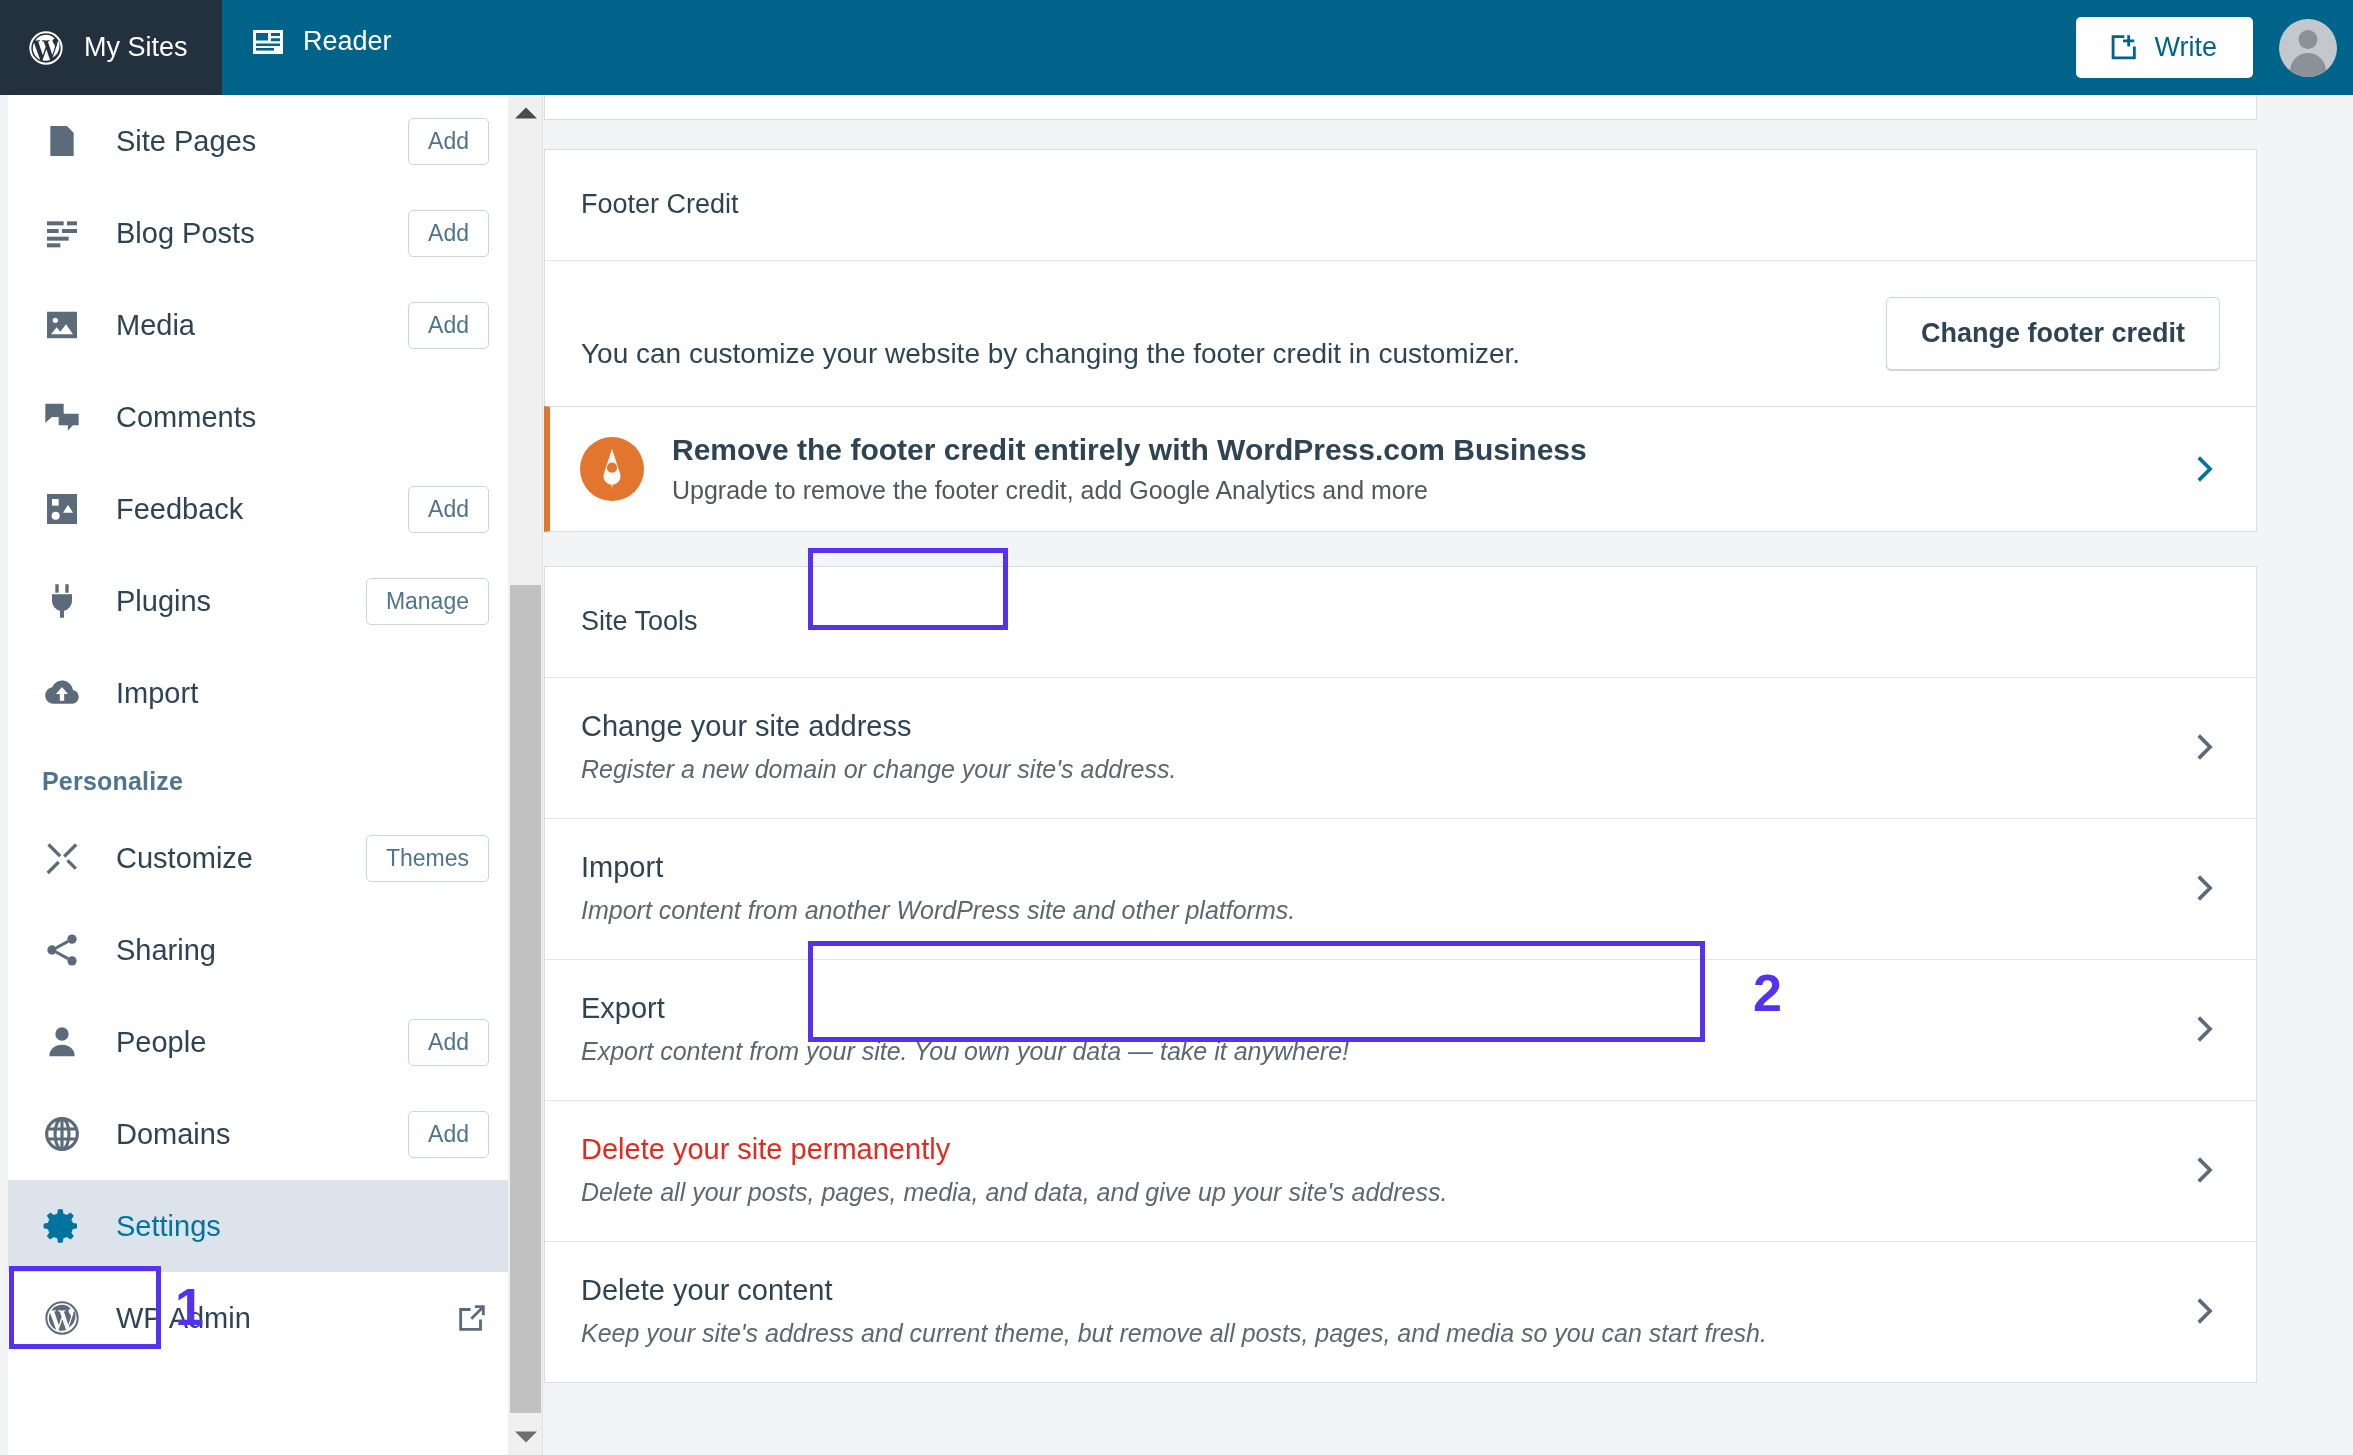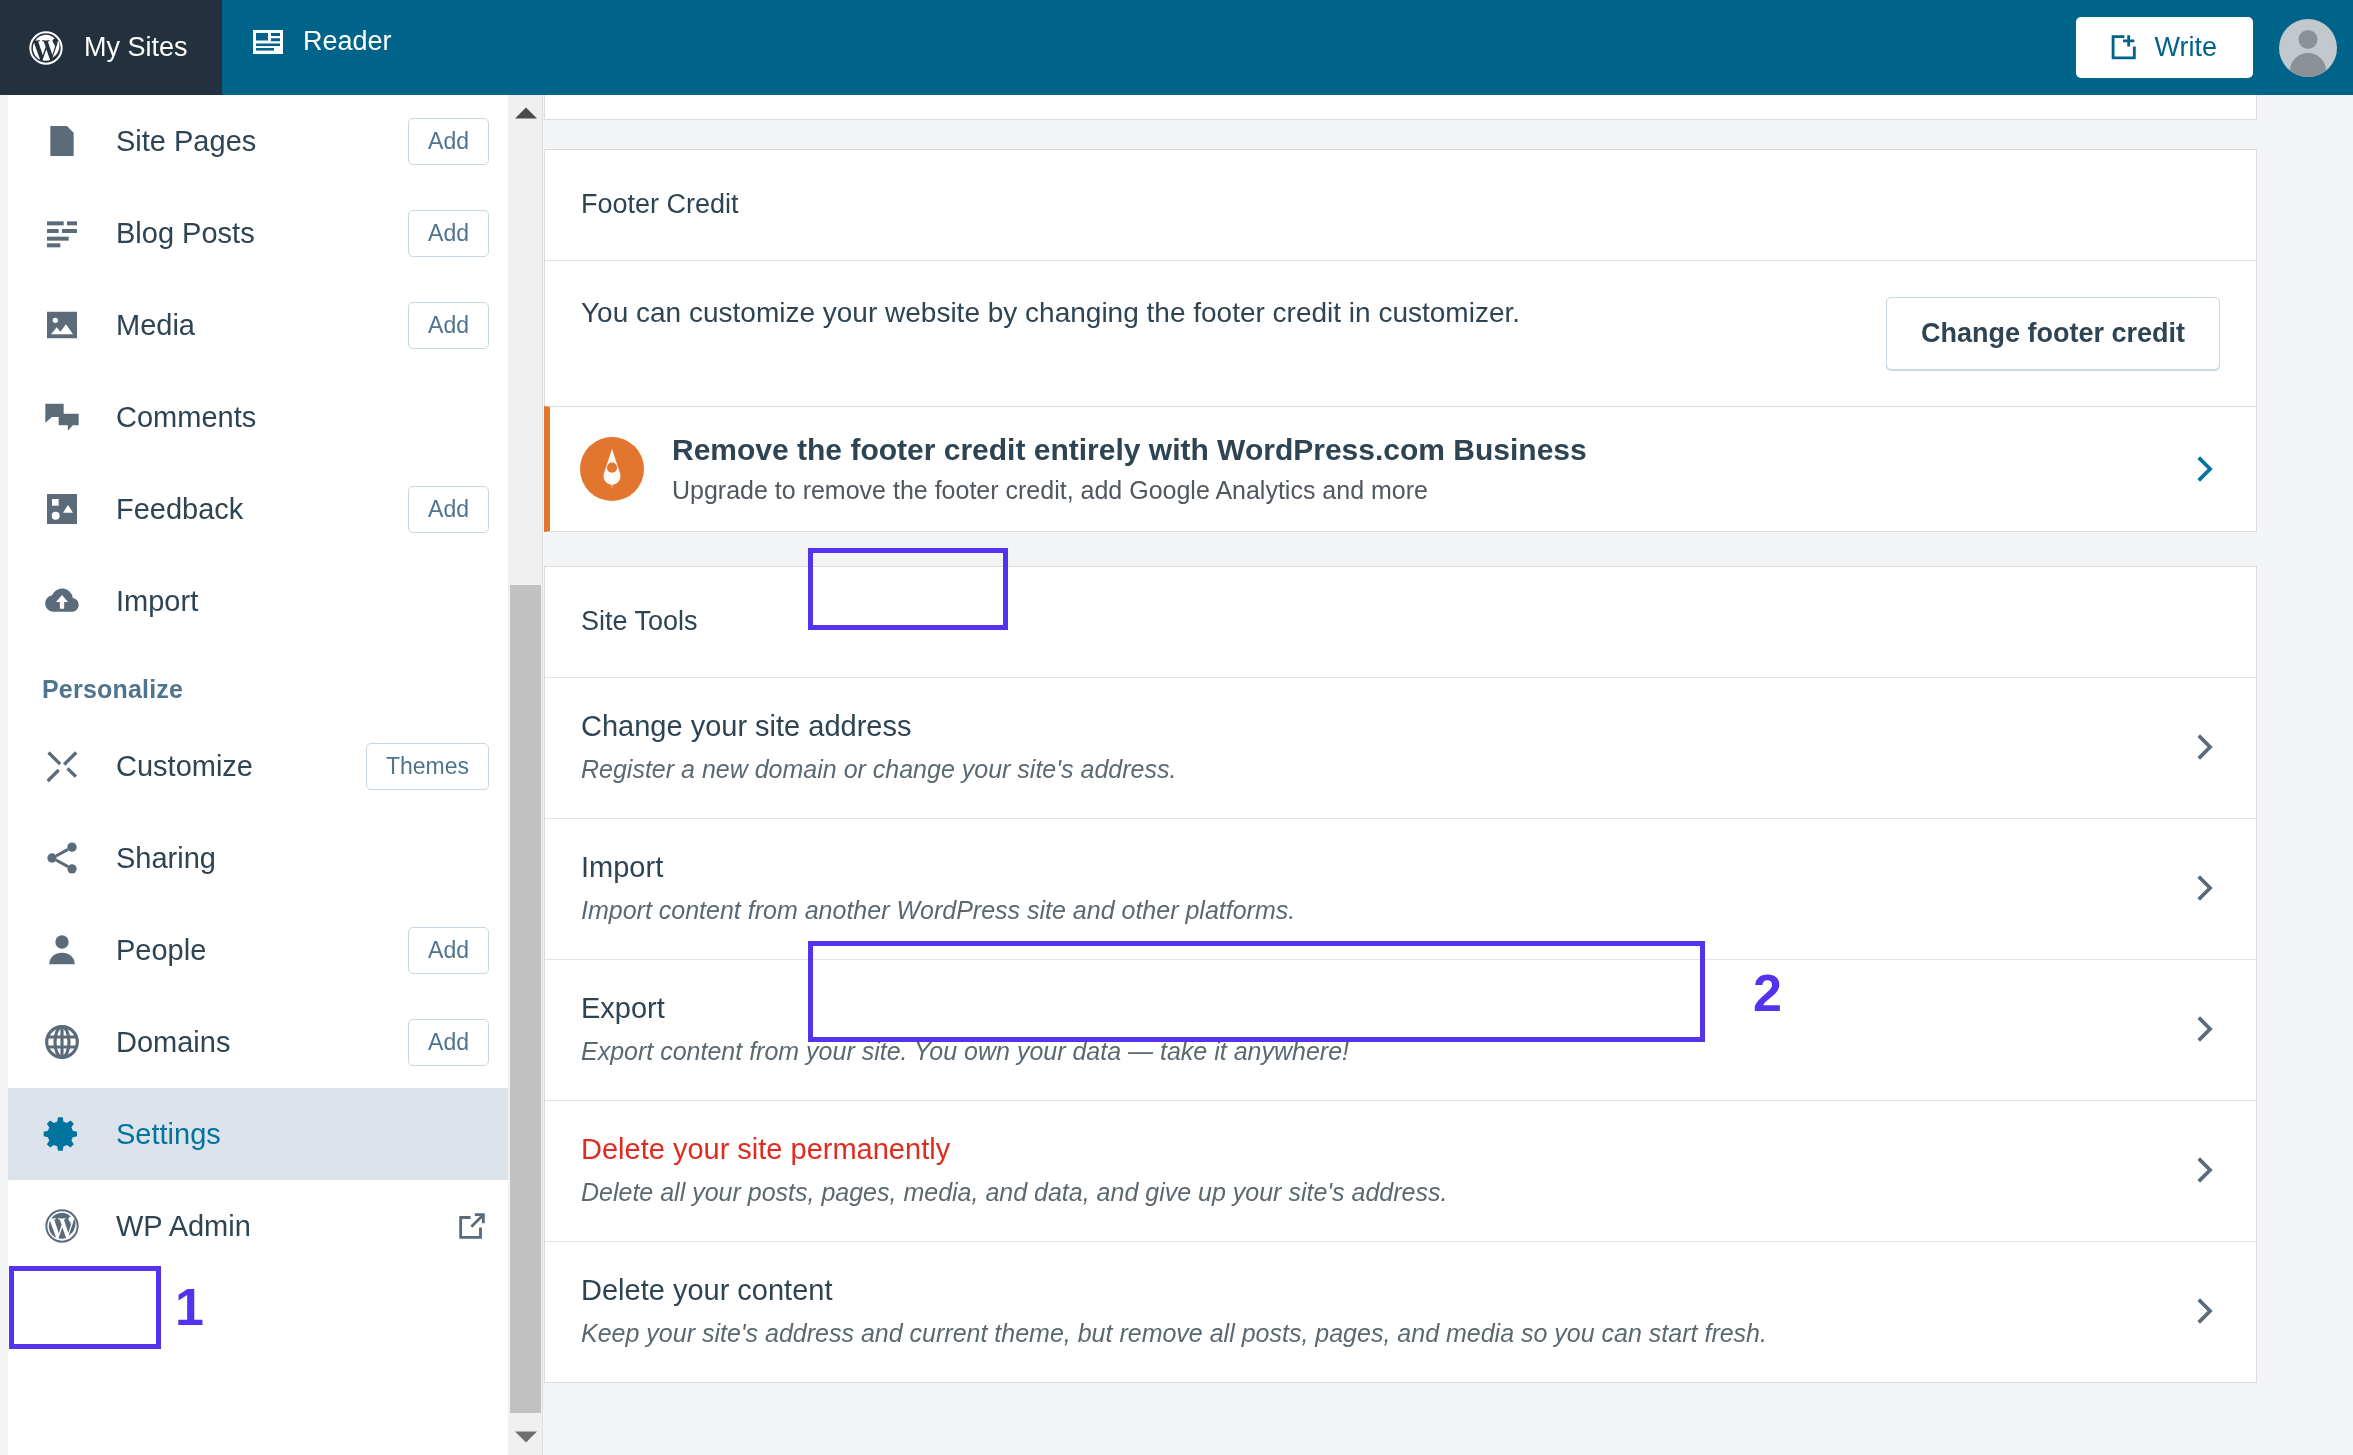--- a/index.html
+++ b/index.html
@@ -104,21 +104,21 @@
     margin: 0 100px 0 0; width: 1713px; margin-left: -4px;
   }
 
   .peek { height: 25px; background: #fff; border: 1px solid #dcdcde; border-top: none; width: 1713px; }
 
   .card-hd {
     font-size: 27px; color: #2e4453; padding: 39px 36px 40px 36px;
     border-bottom: 1px solid #e2e4e7;
   }
   .card-body {
-    display: flex; align-items: flex-start; justify-content: space-between;
+    display: flex; align-items: flex-end; justify-content: space-between;
     padding: 36px 36px;
     gap: 13px;
   }
   .card-body p { font-size: 28px; color: #2e4453; }
   .ghost-btn {
     border: 1px solid #c8d7e1; border-radius: 5px; background: #fff;
     font-size: 27px; font-weight: bold; color: #2e4453;
     padding: 20px 34px; cursor: pointer; white-space: nowrap;
     box-shadow: 0 1px 0 #c8d7e1;
   }
@@ -253,20 +253,29 @@
           <rect x="3" y="3" width="18" height="18" fill="#5c6b7a"></rect>
           <rect x="6" y="6" width="4" height="4" fill="#fff"></rect>
           <circle cx="8.2" cy="16" r="2.4" fill="#fff"></circle>
           <path d="M15.6 9.6l3 4.6h-6l3-4.6z" fill="#fff"></path>
         </svg>
       </span>
       <span class="lbl">Feedback</span>
       <span class="pill">Add</span>
     </div>
 
+    <div class="nav-row">
+      <span class="ico">
+        <svg width="40" height="40" viewBox="0 0 24 24">
+          <path fill="#5c6b7a" d="M8 2h2v5H8V2zm6 0h2v5h-2V2zM6 8h12v4a6 6 0 01-4.8 5.9V22h-2.4v-4.1A6 6 0 016 12V8z"></path>
+        </svg>
+      </span>
+      <span class="lbl">Plugins</span>
+      <span class="pill">Manage</span>
+    </div>
 
     <div class="nav-row">
       <span class="ico">
         <svg width="40" height="40" viewBox="0 0 24 24">
           <path fill="#5c6b7a" d="M18.5 10.2A6.5 6.5 0 006 8.6 5 5 0 006.5 18.5h12a4.2 4.2 0 000-8.3z"></path>
           <path fill="#fff" d="M12 8.4l3.6 4.2h-2.3v4h-2.6v-4H8.4L12 8.4z"></path>
         </svg>
       </span>
       <span class="lbl">Import</span>
     </div>

